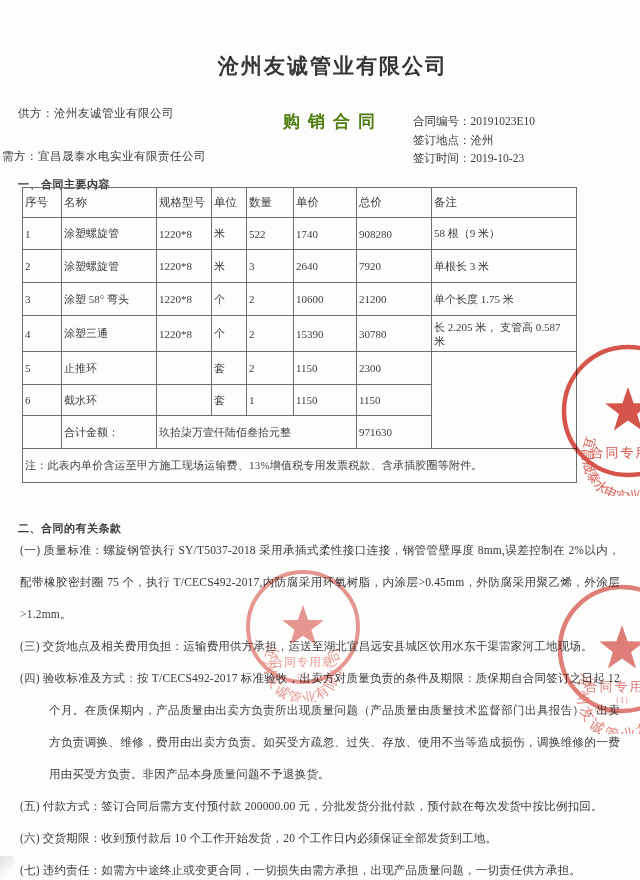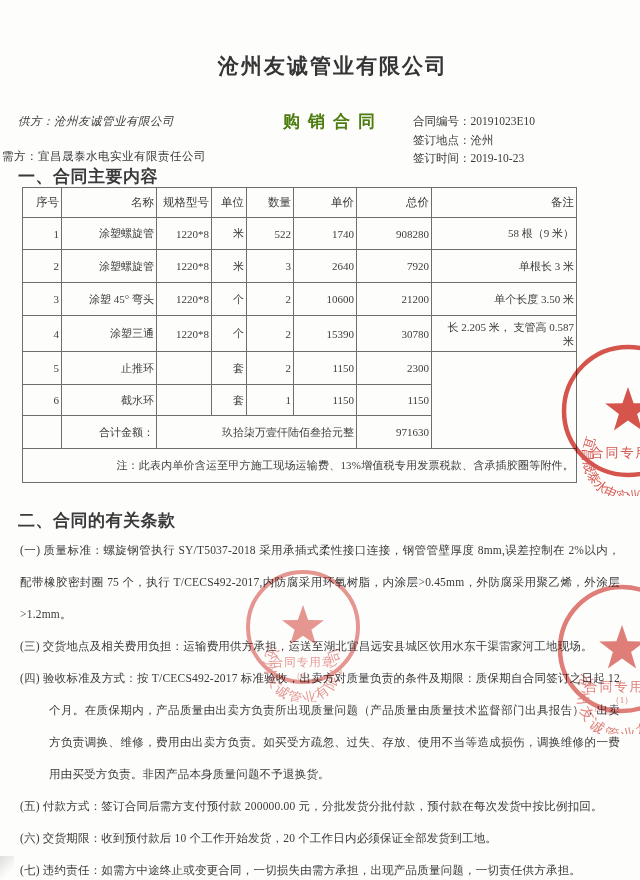--- a/index.html
+++ b/index.html
@@ -14,35 +14,35 @@
   .abs { position:absolute; }
   .company-title {
     top:52px; left:0; width:100%; text-align:center;
     font-size:21px; font-weight:600; letter-spacing:2px; color:#353535;
   }
   .doc-title {
     top:90px; left:0; width:100%; text-align:center;
     font-size:17px; font-weight:600; letter-spacing:8px; color:#4d7c0f;margin-top:20px;
   }
   .party-line { font-size:11.5px; letter-spacing:0.5px; }
-  .supplier-line { top:114px; left:18px;font-style:italic; }
+  .supplier-line { top:106px; left:18px; }
   .buyer-line    { top:149px; left:2px; }
   .meta-block { top:112px; left:413px; font-size:11.5px; line-height:18.6px; }
   .meta-block div { white-space:nowrap; }
-  .sec-heading { font-size:17px; font-weight:600; letter-spacing:0.5px; }
+  .sec-heading { font-size:11px; font-weight:600; letter-spacing:0.5px;margin-top:12px; }
   .sec1-heading { top:165px; left:18px; }
   .sec2-heading { top:509px; left:18px; }
 
   table.items {
     position:absolute; top:187px; left:22px;
     width:554px; border-collapse:collapse; table-layout:fixed;
   }
   table.items td, table.items th {
     border:1px solid #6e6e6e; font-weight:normal;
-    font-size:11px; text-align:right; vertical-align:middle;
+    font-size:11px; text-align:left; vertical-align:middle;
     padding:0 2px; color:#3d3d3d; overflow:hidden;
   }
   table.items th { font-size:11.5px; }
   tr.h-header { height:30px; }
   tr.h-r1 { height:32px; } tr.h-r2 { height:33px; } tr.h-r3 { height:33px; }
   tr.h-r4 { height:36px; } tr.h-r5 { height:33px; } tr.h-r6 { height:31px; }
   tr.h-total { height:33px; }
   tr.h-note { height:34px;margin-top:27px; }
   td.note-cell { text-align:left; padding:0 4px; font-size:11px; letter-spacing:0.2px; }
   td.remark4 { line-height:14px; }
@@ -126,27 +126,27 @@
       <td>涂塑螺旋管</td>
       <td>1220*8</td>
       <td>米</td>
       <td>3</td>
       <td>2640</td>
       <td>7920</td>
       <td>单根长 3 米</td>
     </tr>
     <tr class="h-r3">
       <td>3</td>
-      <td>涂塑 45° 弯头</td>
+      <td>涂塑 58° 弯头</td>
       <td>1220*8</td>
       <td>个</td>
       <td>2</td>
       <td>10600</td>
       <td>21200</td>
-      <td>单个长度 3.50 米</td>
+      <td>单个长度 1.75 米</td>
     </tr>
     <tr class="h-r4">
       <td>4</td>
       <td>涂塑三通</td>
       <td>1220*8</td>
       <td>个</td>
       <td>2</td>
       <td>15390</td>
       <td>30780</td>
       <td class="remark4">长 2.205 米， 支管高 0.587 米</td>

